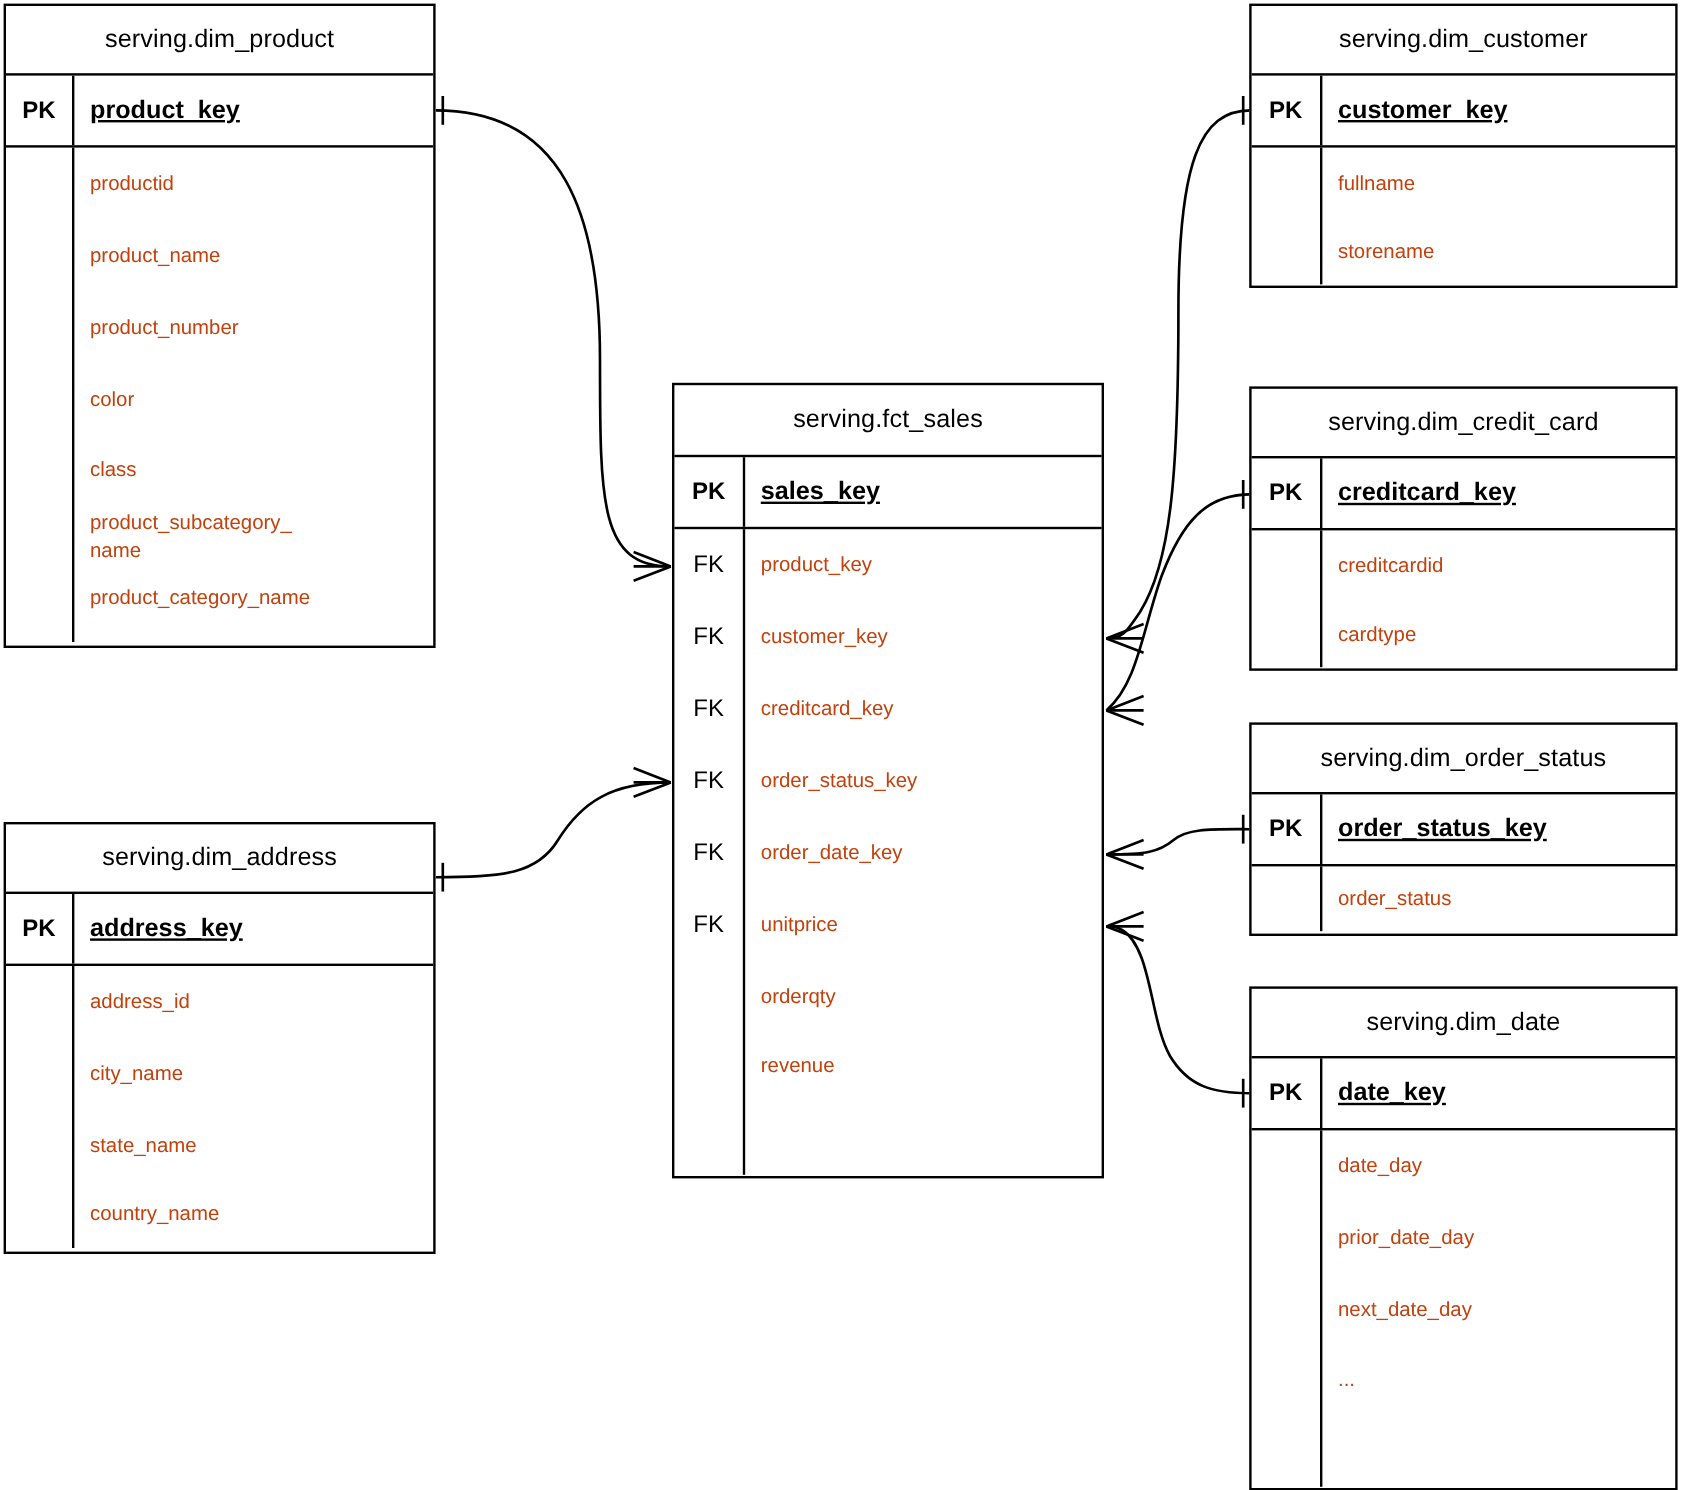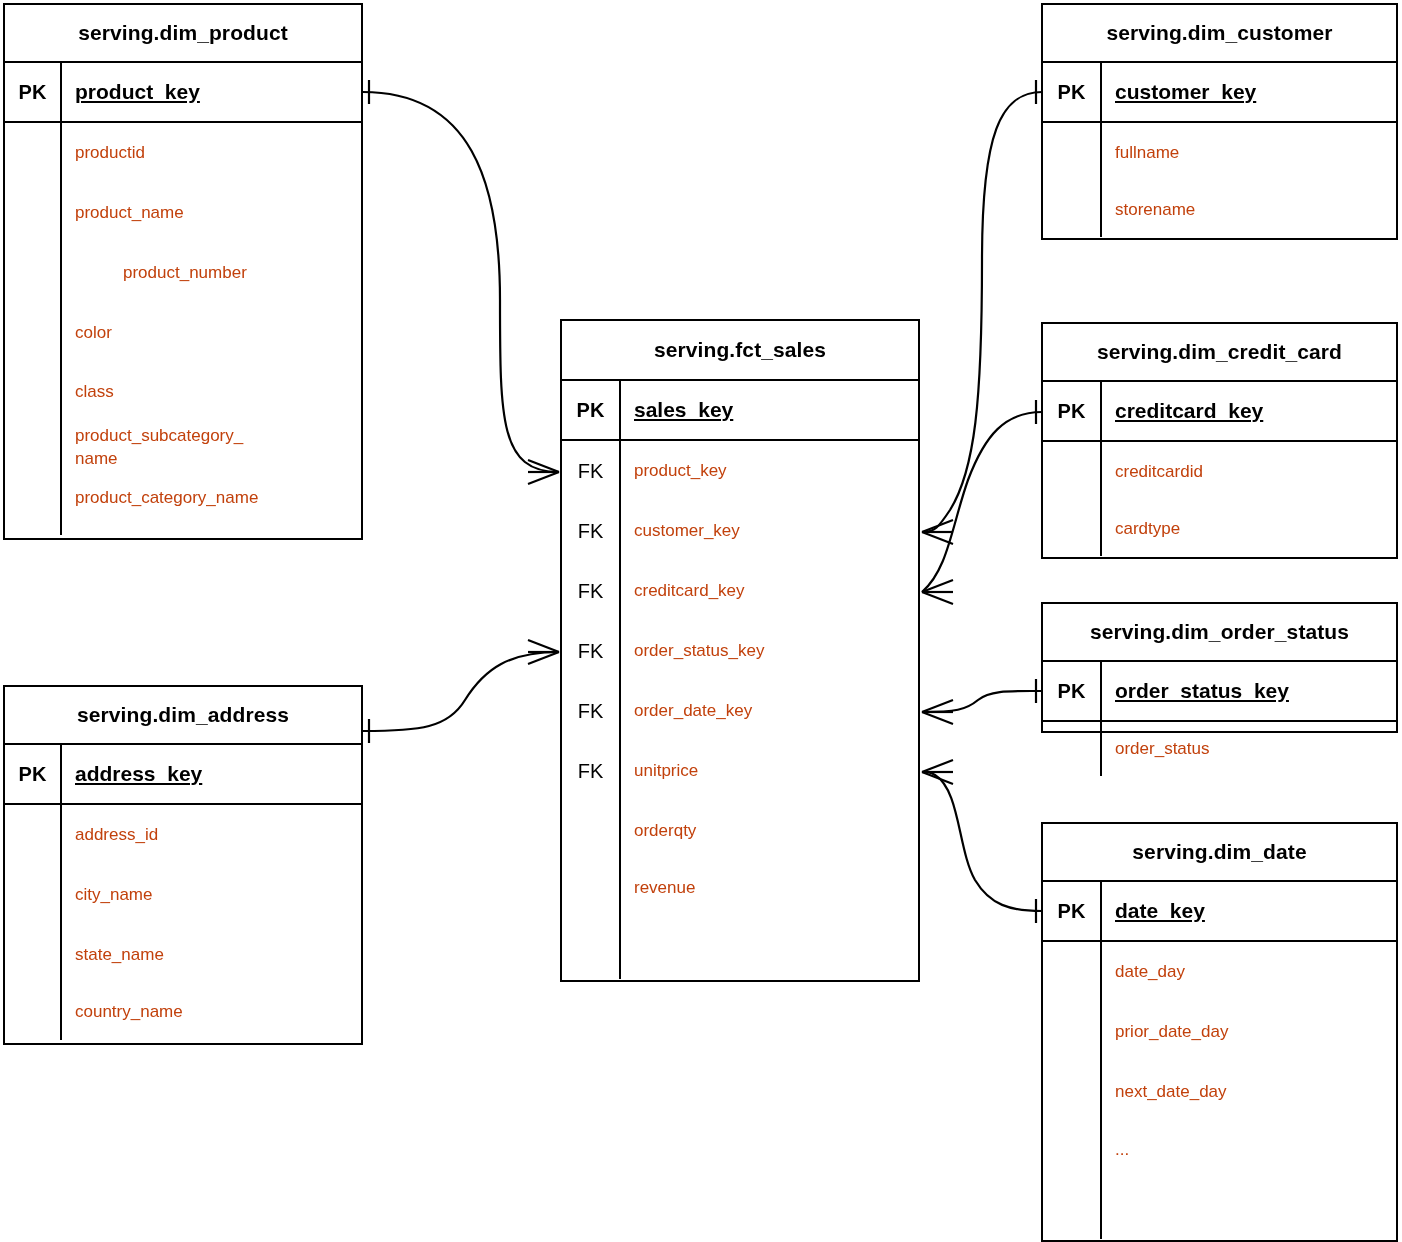--- a/index.html
+++ b/index.html
@@ -40,21 +40,21 @@
   .entity {
     position: absolute;
     box-sizing: border-box;
     border: 2.5px solid #000000;
     background: #ffffff;
   }
   .entity-title {
     box-sizing: border-box;
     width: 100%;
     text-align: center;
-    font-weight: bold;
+    font-weight: normal;
     font-size: 21px;
     color: #000000;
     border-bottom: 2.5px solid #000000;
     display: flex;
     align-items: center;
     justify-content: center;
     letter-spacing: 0.1px;
   }
   .pk-row {
     display: flex;
@@ -194,21 +194,21 @@
     <div class="entity-title" style="height:58px;">serving.dim_product</div>
     <div class="pk-row" style="height:60px;">
       <div class="keycol" style="width:57px;">PK</div>
       <div class="namecol pk-name">product_key</div>
     </div>
     <div class="body-rows" style="height:412px;">
       <div class="body-keycol" style="width:57px;"></div>
       <div class="body-namecol">
         <div class="attr" style="height:60px;">productid</div>
         <div class="attr" style="height:60px;">product_name</div>
-        <div class="attr" style="height:60px;margin-left:48px;">product_number</div>
+        <div class="attr" style="height:60px;">product_number</div>
         <div class="attr" style="height:60px;">color</div>
         <div class="attr" style="height:58px;">class</div>
         <div class="attr wrapped" style="height:24px;">product_subcategory_</div>
         <div class="attr" style="height:28px;">name</div>
         <div class="attr" style="height:50px;">product_category_name</div>
       </div>
     </div>
   </div>
 
   <div class="entity" style="left:3px; top:642px; width:360px; height:360px;margin-top:43px;">
@@ -279,21 +279,21 @@
     </div>
     <div class="body-rows" style="height:114px;">
       <div class="body-keycol" style="width:59px;"></div>
       <div class="body-namecol">
         <div class="attr" style="height:60px;">creditcardid</div>
         <div class="attr" style="height:54px;">cardtype</div>
       </div>
     </div>
   </div>
 
-  <div class="entity" style="left:1041px; top:602px; width:357px; height:131px;">
+  <div class="entity" style="left:1041px; top:602px; width:357px; height:178px;">
     <div class="entity-title" style="height:58px;">serving.dim_order_status</div>
     <div class="pk-row" style="height:60px;">
       <div class="keycol" style="width:59px;">PK</div>
       <div class="namecol pk-name">order_status_key</div>
     </div>
     <div class="body-rows" style="height:54px;">
       <div class="body-keycol" style="width:59px;"></div>
       <div class="body-namecol">
         <div class="attr" style="height:54px;">order_status</div>
       </div>

